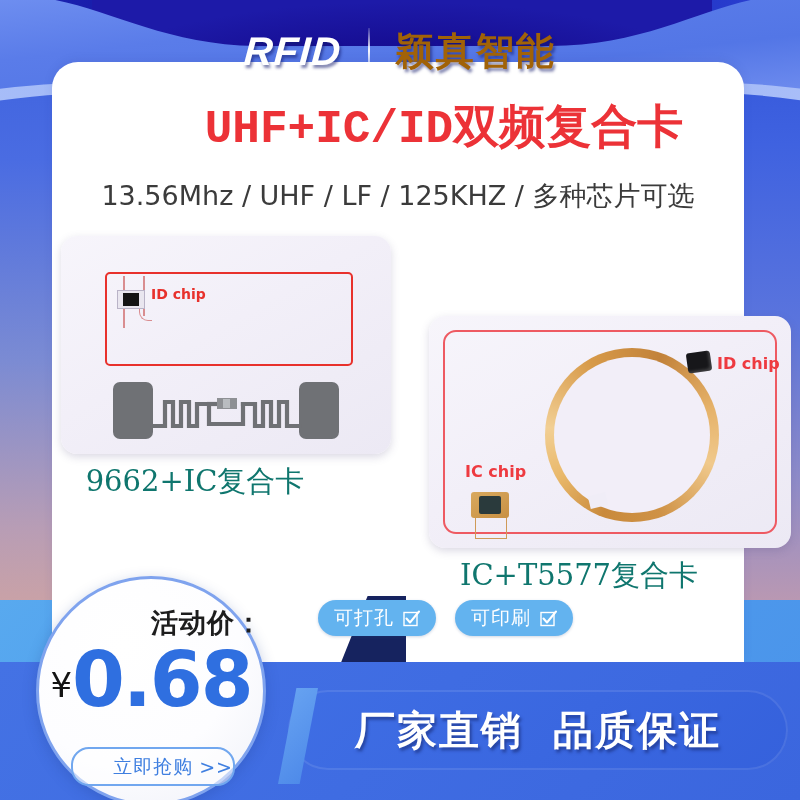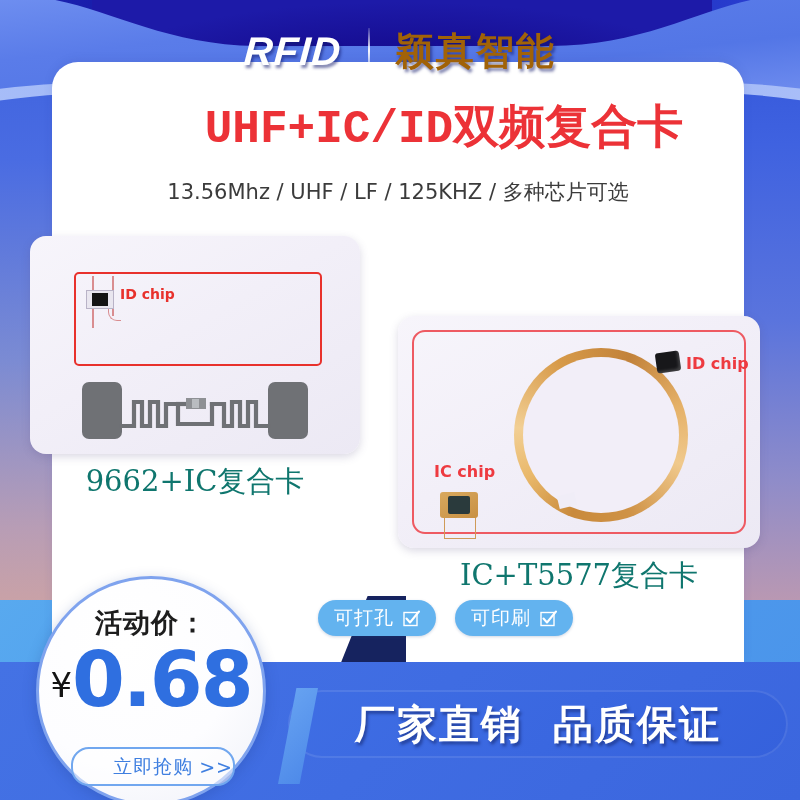--- a/index.html
+++ b/index.html
@@ -42,27 +42,27 @@
   
   .white-card{position:absolute;left:52px;top:62px;width:692px;height:600px;
     background:#ffffff;border-radius:26px 26px 0 0;z-index:6;
     box-shadow:0 -2px 10px rgba(40,50,140,.10);}
 
   
   .title-main{position:absolute;left:52px;top:96px;width:784px;text-align:center;z-index:14;
     font-size:46px;font-weight:bold;color:#ec3237;letter-spacing:0px;
     font-family:Liberation Mono, monospace;white-space:nowrap;}
   .title-sub{position:absolute;left:52px;top:178px;width:692px;text-align:center;z-index:14;
-    font-size:21px;color:#3b3b3b;letter-spacing:0px;
+    font-size:27px;color:#3b3b3b;letter-spacing:0px;
     font-family:"DejaVu Sans",sans-serif;white-space:nowrap;}
 
   
   .pcard{position:absolute;border-radius:16px;z-index:15;
     background:linear-gradient(150deg,#f7f5fb 0%,#f2eff8 45%,#ece9f4 100%);
-    box-shadow:0 3px 9px rgba(90,80,130,.22);}
+    box-shadow:0 3px 9px rgba(90,80,130,.22);margin-left:31px;}
   .pcard1{left:30px;top:236px;width:330px;height:218px;}
   .pcard2{left:398px;top:316px;width:362px;height:232px;}
 
   .card-label{position:absolute;z-index:16;text-align:center;color:#0f766e;
     font-family:"DejaVu Serif","Liberation Serif",serif;font-weight:normal;white-space:nowrap;}
   .label1{left:30px;top:462px;width:330px;font-size:29px;}
   .label2{left:398px;top:556px;width:362px;font-size:29px;}
 
   
   .id-loop{position:absolute;left:44px;top:36px;width:244px;height:90px;
@@ -117,35 +117,35 @@
   .blue-panel{position:absolute;left:0;top:600px;width:800px;height:200px;z-index:4;
     background:linear-gradient(135deg,#54a6ee 0%,#4f9ded 40%,#4a93ea 100%);}
   .blue-panel-top{position:absolute;left:0;top:600px;width:330px;height:62px;z-index:5;
     background:linear-gradient(135deg,#58a9ef,#4f9ded);}
   .navy-wedge{position:absolute;left:286px;top:596px;width:120px;height:204px;z-index:7;
     background:#16235f;clip-path:polygon(68% 0%,100% 0%,100% 100%,0% 100%);}
   .mid-blue{position:absolute;left:0;top:662px;width:800px;height:138px;z-index:8;
     background:linear-gradient(135deg,#4472e4 0%,#3f6ce2 50%,#3b66de 100%);}
 
   
-  .slogan-pill{position:absolute;left:288px;top:690px;width:500px;height:68px;z-index:12;
+  .slogan-pill{position:absolute;left:288px;top:690px;width:500px;height:80px;z-index:12;
     border-radius:46px;background:linear-gradient(135deg,#3f6ee4 0%,#3a67e0 55%,#3561dc 100%);
     box-shadow:inset 0 0 0 2px rgba(255,255,255,.10);
     display:flex;align-items:center;justify-content:center;gap:30px;}
   .slogan-txt{color:#ffffff;font-size:40px;font-weight:bold;letter-spacing:2px;
     text-shadow:2px 3px 3px rgba(15,30,95,.5);font-family:"DejaVu Sans",sans-serif;}
   .slogan-slash{position:absolute;left:278px;top:688px;width:40px;height:96px;z-index:13;
     background:linear-gradient(135deg,#6aa6f2,#4a86e8);
     clip-path:polygon(46% 0%,100% 0%,54% 100%,0% 100%);}
 
   
   .price-circle{position:absolute;left:36px;top:576px;width:224px;height:224px;z-index:22;
     border-radius:50%;background:radial-gradient(circle at 38% 30%,#ffffff 0%,#fdfdff 55%,#eef0f8 100%);
     border:3px solid #7fa3ee;box-shadow:0 4px 14px rgba(30,60,140,.26);}
-  .price-label{position:absolute;left:0;top:26px;width:224px;text-align:center;
+  .price-label{position:absolute;left:0;top:26px;width:224px;text-align:right;
     font-size:27px;color:#1d1d1d;font-weight:bold;letter-spacing:1px;font-family:"DejaVu Sans",sans-serif;}
   .price-row{position:absolute;left:0;top:66px;width:224px;display:flex;align-items:flex-end;justify-content:center;}
   .price-yen{font-size:34px;color:#141414;font-weight:normal;padding-bottom:10px;
     font-family:"DejaVu Sans",sans-serif;}
   .price-value{font-size:76px;color:#2f6fe0;font-weight:bold;line-height:0.92;letter-spacing:-2px;
     font-family:"DejaVu Sans",sans-serif;}
   .buy-btn{position:absolute;left:32px;top:168px;width:160px;height:35px;border-radius:18px;
     border:2px solid #71a7ef;display:flex;align-items:center;justify-content:flex-end;gap:6px;
     background:rgba(255,255,255,.55);}
   .buy-txt{font-size:19px;color:#3f7fe0;letter-spacing:1px;font-family:"DejaVu Sans",sans-serif;}

